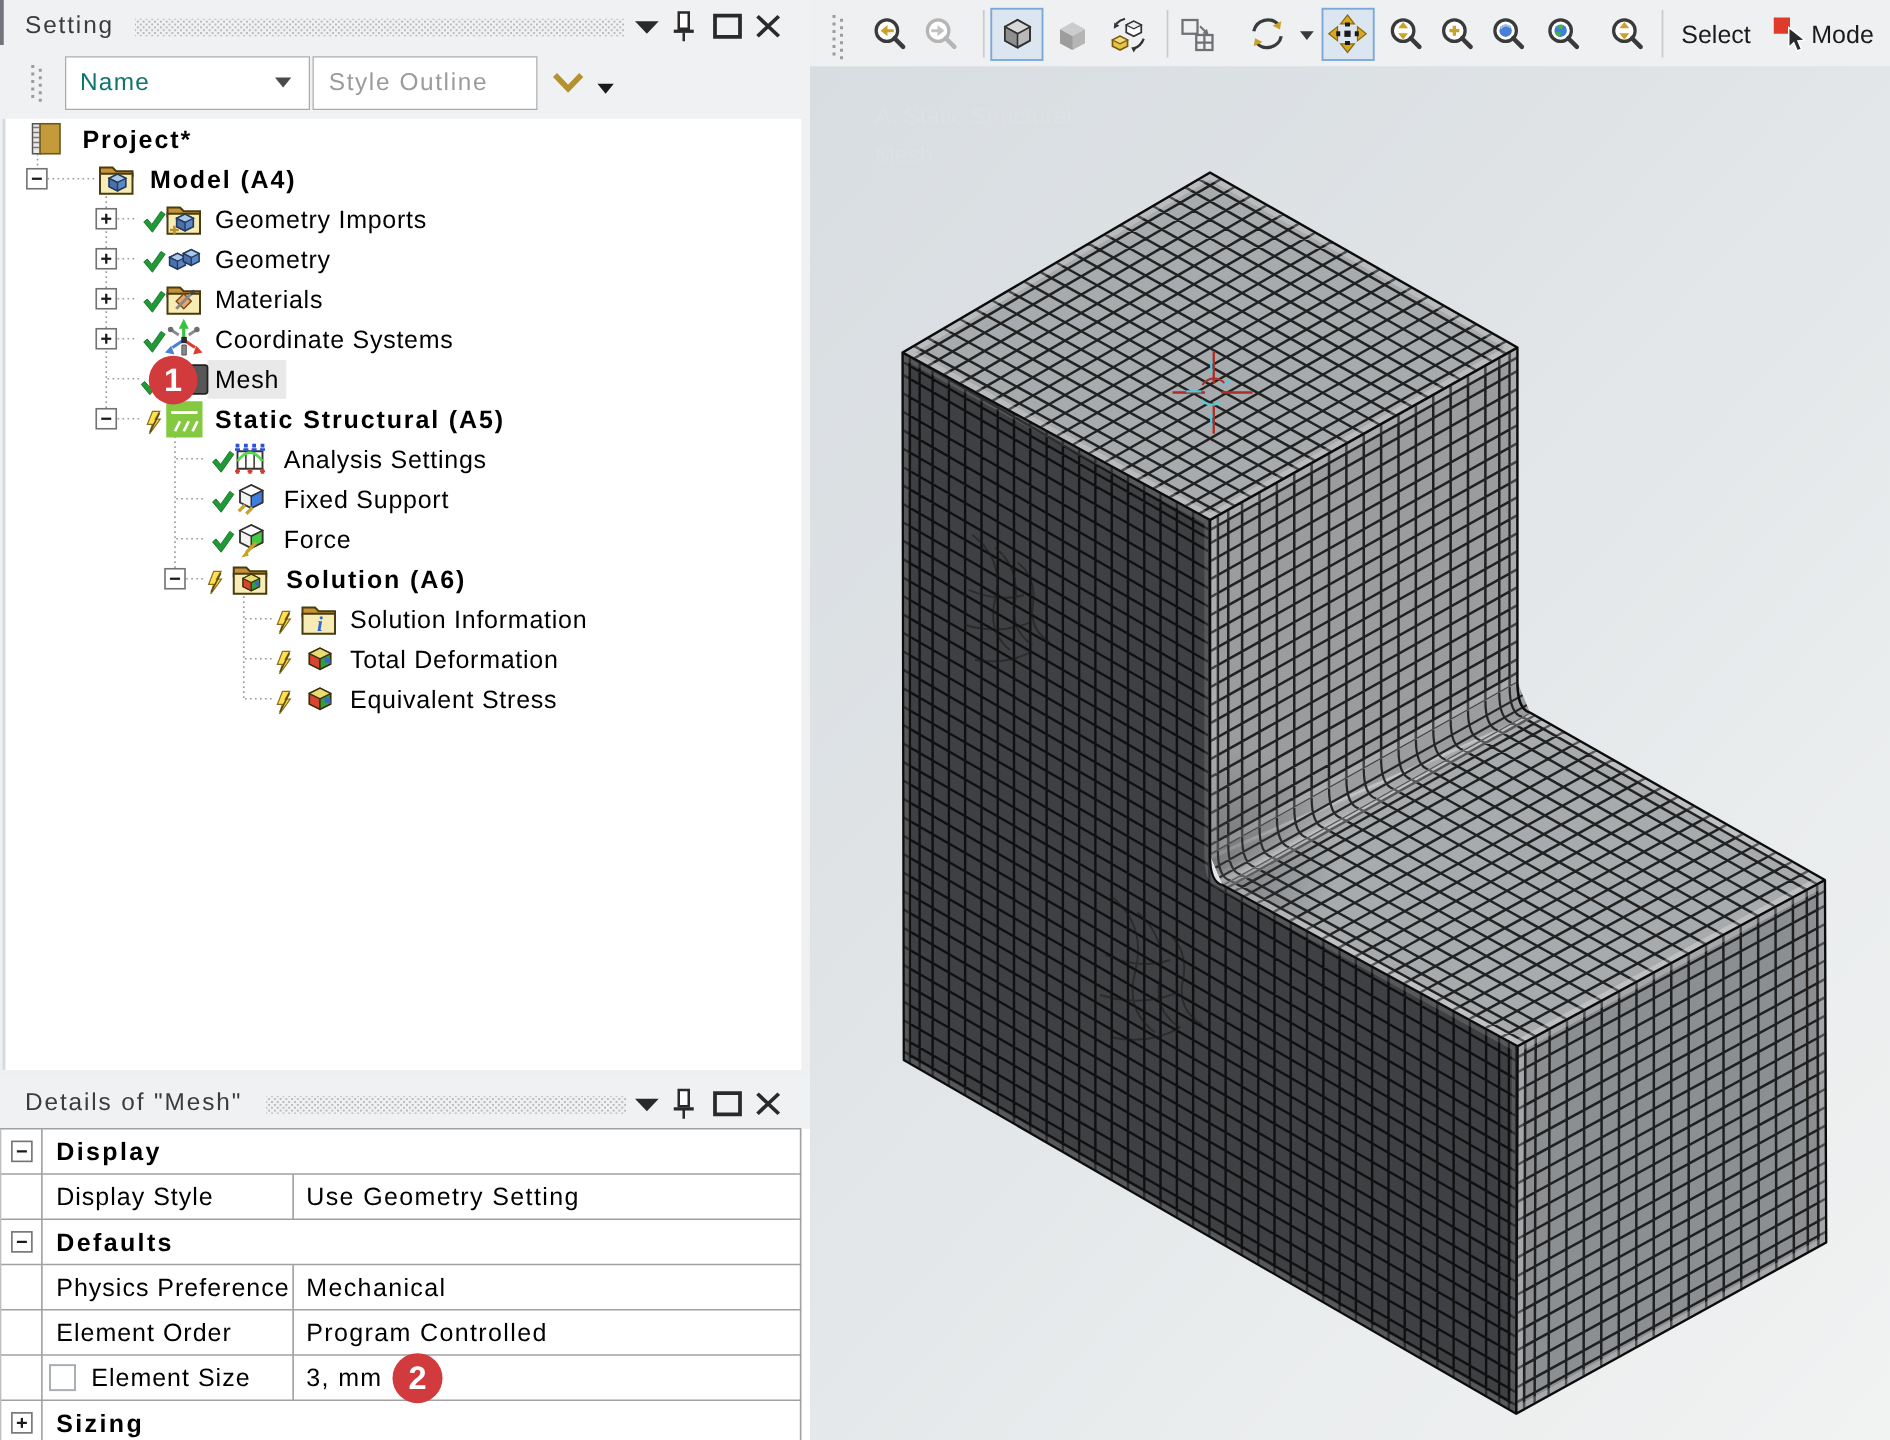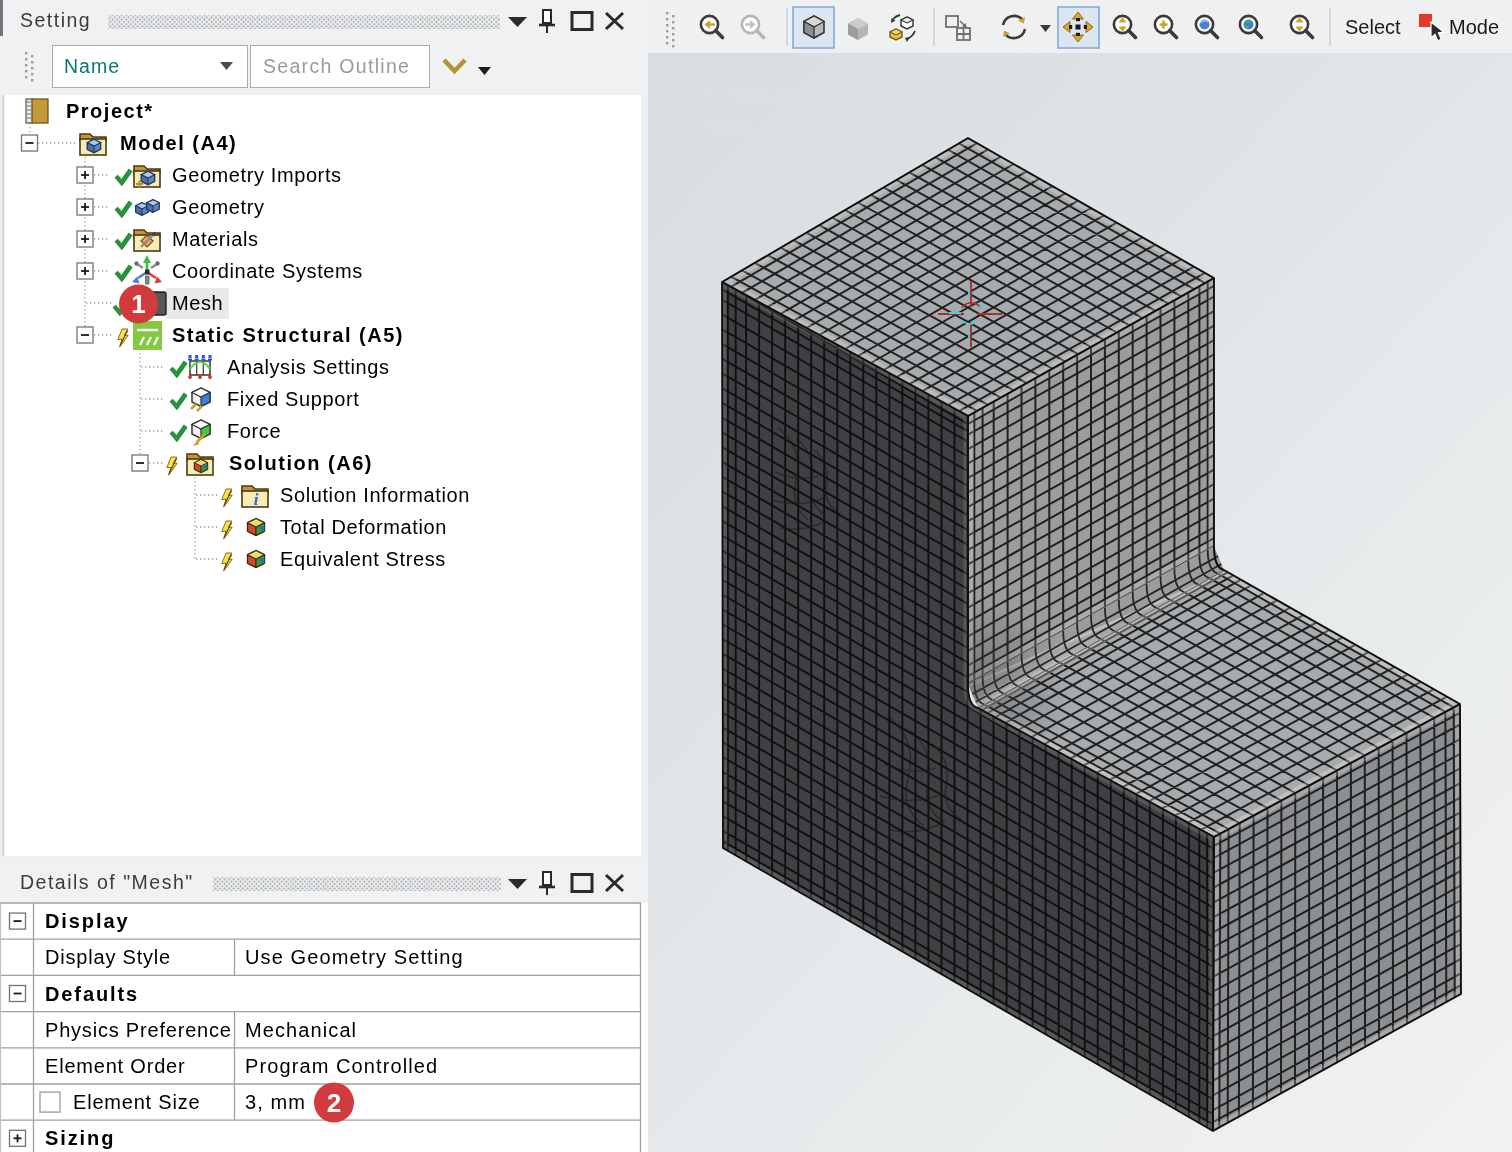--- a/index.html
+++ b/index.html
@@ -29,21 +29,21 @@
 </g>
   </svg>
 
 <div class="abs" style="left:0;top:0;width:3px;height:40px;background:#73737c;"></div>
 <div class="abs" style="left:2px;top:95px;width:2px;height:761px;background:#d4dae0;"></div>
 
 <div class="abs" style="left:0;top:36px;width:648px;height:59px;background:#eff1f3;"></div>
 <div class="abs" style="left:52px;top:45px;width:196px;height:43px;background:#fff;border:1px solid #ababab;"></div>
 <div class="abs" style="left:64px;top:55px;font-size:19.5px;letter-spacing:1px;color:#0f766e;">Name</div>
 <div class="abs" style="left:250px;top:45px;width:180px;height:43px;background:#fff;border:1px solid #ababab;"></div>
-<div class="abs" style="left:263px;top:55px;font-size:19.5px;letter-spacing:1.3px;color:#9b9b9b;">Search Outline</div>
+<div class="abs" style="left:263px;top:55px;font-size:19.5px;letter-spacing:1.3px;color:#9b9b9b;">Style Outline</div>
 <svg class="abs" style="left:0;top:36px;" width="648" height="59" viewBox="0 0 648 59">
 <g fill="#9a9da0">
       <rect x="25" y="16" width="2.4" height="2.4"></rect>
       <rect x="31" y="19" width="2.4" height="2.4"></rect>
       <rect x="25" y="22" width="2.4" height="2.4"></rect>
       <rect x="31" y="25" width="2.4" height="2.4"></rect>
       <rect x="25" y="28" width="2.4" height="2.4"></rect>
       <rect x="31" y="31" width="2.4" height="2.4"></rect>
       <rect x="25" y="34" width="2.4" height="2.4"></rect>
       <rect x="31" y="37" width="2.4" height="2.4"></rect>

